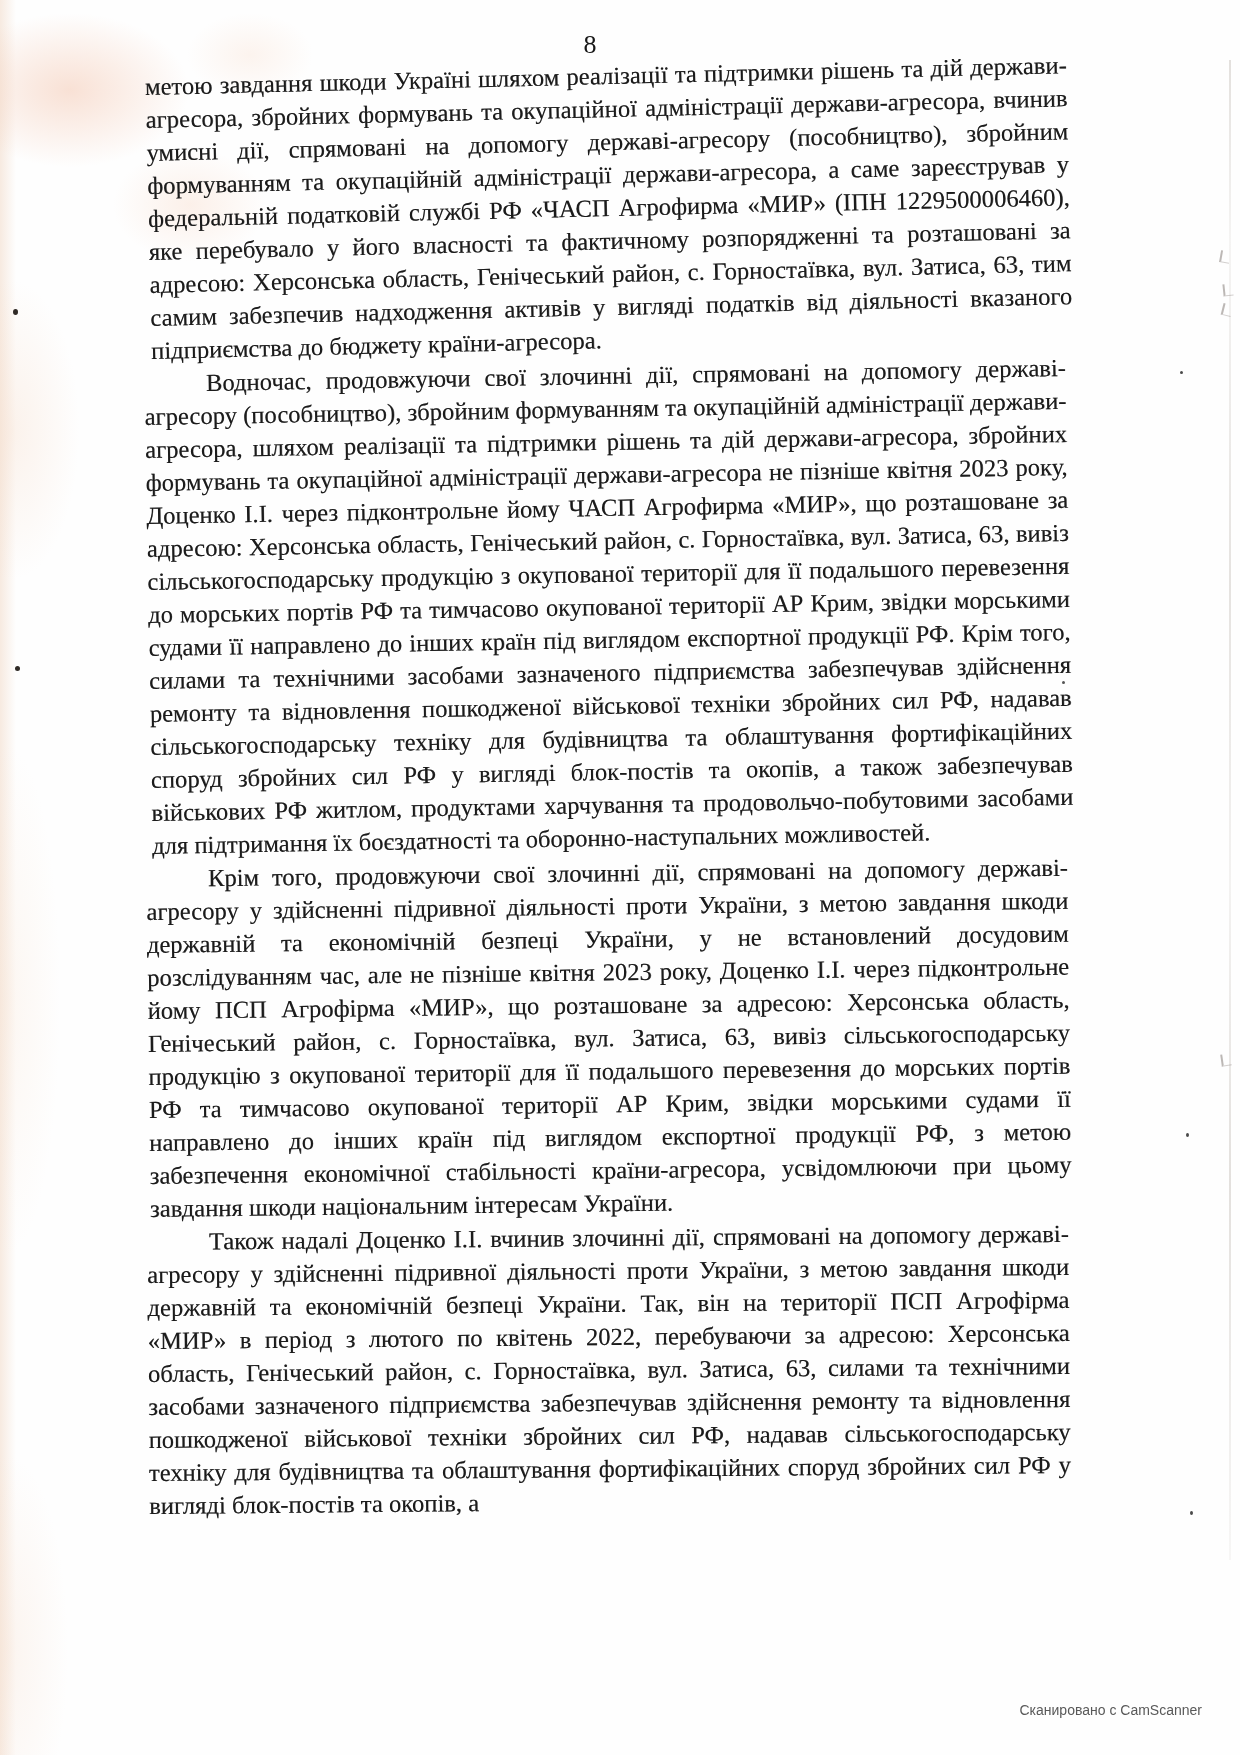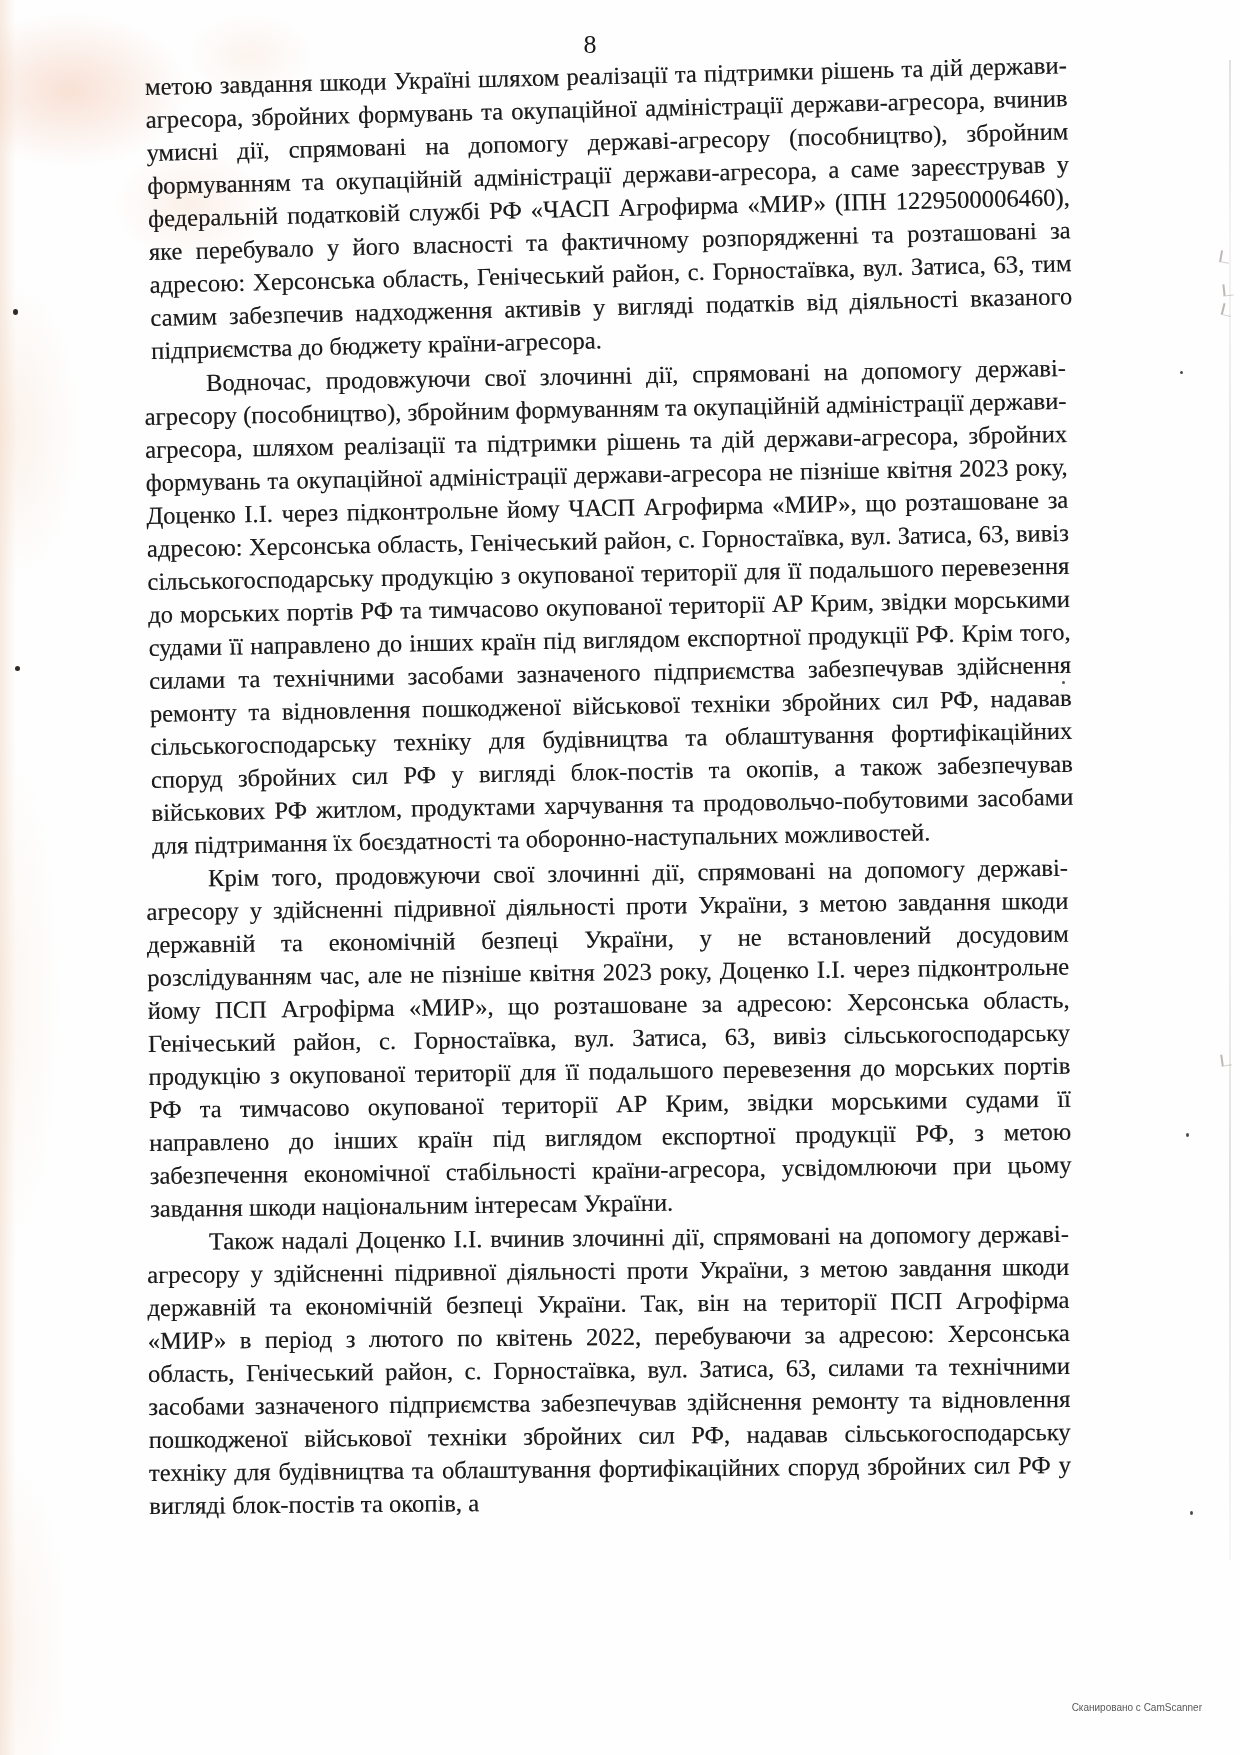--- a/index.html
+++ b/index.html
@@ -54,21 +54,21 @@
   .indent { text-indent: 62px; }
   .r1 { transform: rotate(-1.35deg); }
   .r2 { transform: rotate(-1.00deg); }
   .r3 { transform: rotate(-0.70deg); }
   .r4 { transform: rotate(-0.50deg); }
   .watermark {
     position: absolute;
     top: 1702px;
     right: 38px;
     font-family: "Liberation Sans", sans-serif;
-    font-size: 10px;
+    font-size: 14px;
     color: #595959;
   }
   .dot {
     position: absolute;
     border-radius: 50%;
   }
   .crease {
     position: absolute;
     left: 1229px;
     top: 60px;

